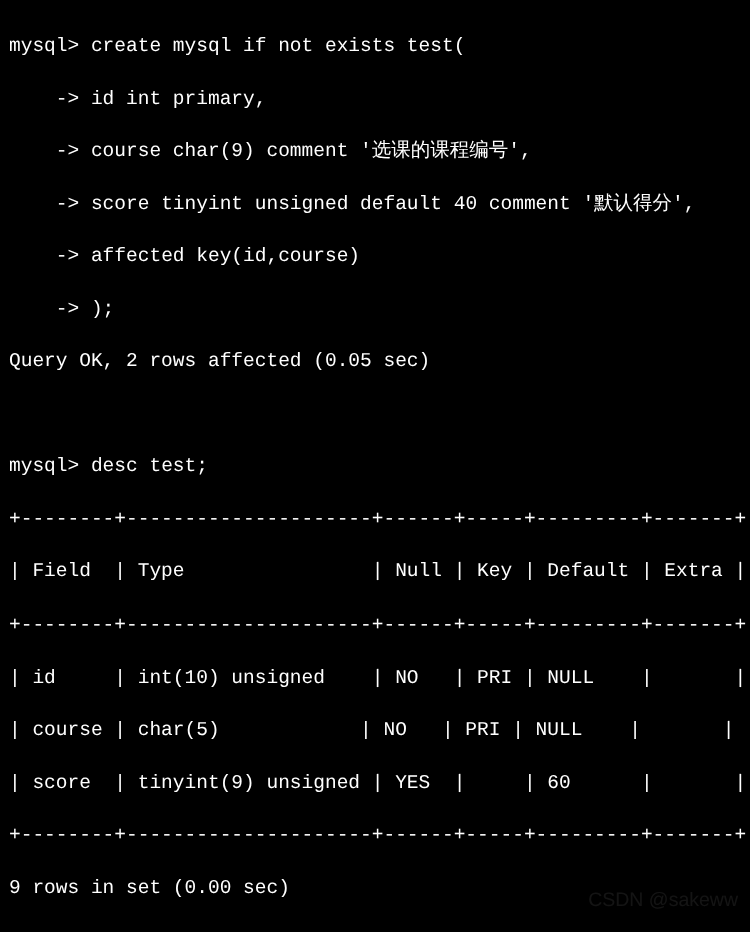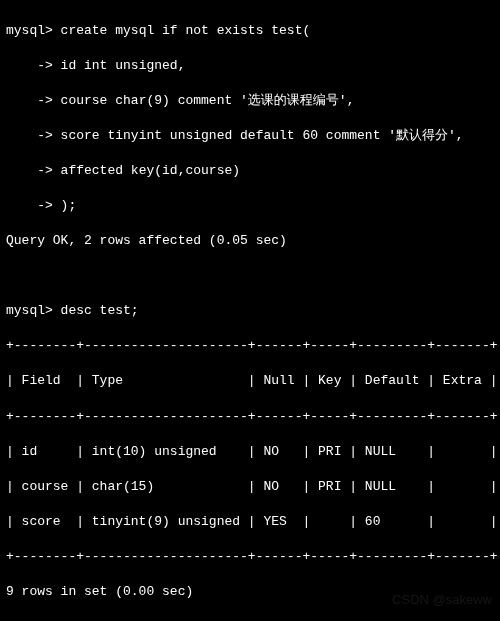--- a/index.html
+++ b/index.html
@@ -30,45 +30,45 @@
     font-size: 13px;
     pointer-events: none;
   }
 </style>
 </head>
 <body>
 
 <div class="terminal">
 <span class="line"><span>mysql&gt;</span><span> create mysql if not exists test(</span></span>
 
-<span class="line"><span>    -&gt;</span><span> id int unsigned,</span></span>
+<span class="line"><span>    -&gt;</span><span> id int primary,</span></span>
 
 <span class="line"><span>    -&gt;</span><span> course char(9) comment '选课的课程编号',</span></span>
 
-<span class="line"><span>    -&gt;</span><span> score tinyint unsigned default 60 comment '默认得分',</span></span>
+<span class="line"><span>    -&gt;</span><span> score tinyint unsigned default 40 comment '默认得分',</span></span>
 
 <span class="line"><span>    -&gt;</span><span> affected key(id,course)</span></span>
 
 <span class="line"><span>    -&gt;</span><span> );</span></span>
 
 <span class="line">Query OK, 2 rows affected (0.05 sec)</span>
 
 <span class="line"></span>
 
 <span class="line"><span>mysql&gt;</span><span> desc test;</span></span>
 
 <span class="line">+--------+---------------------+------+-----+---------+-------+</span>
 
 <span class="line">| Field  | Type                | Null | Key | Default | Extra |</span>
 
 <span class="line">+--------+---------------------+------+-----+---------+-------+</span>
 
 <span class="line">| id     | int(10) unsigned    | NO   | PRI | NULL    |       |</span>
 
-<span class="line">| course | char(15)            | NO   | PRI | NULL    |       |</span>
+<span class="line">| course | char(5)            | NO   | PRI | NULL    |       |</span>
 
 <span class="line">| score  | tinyint(9) unsigned | YES  |     | 60      |       |</span>
 
 <span class="line">+--------+---------------------+------+-----+---------+-------+</span>
 
 <span class="line">9 rows in set (0.00 sec)</span>
 
 <span class="line"></span>
 
 

